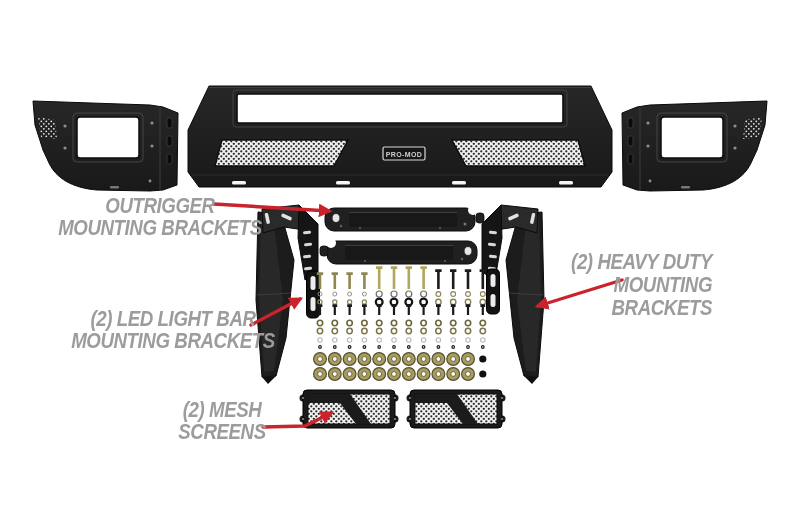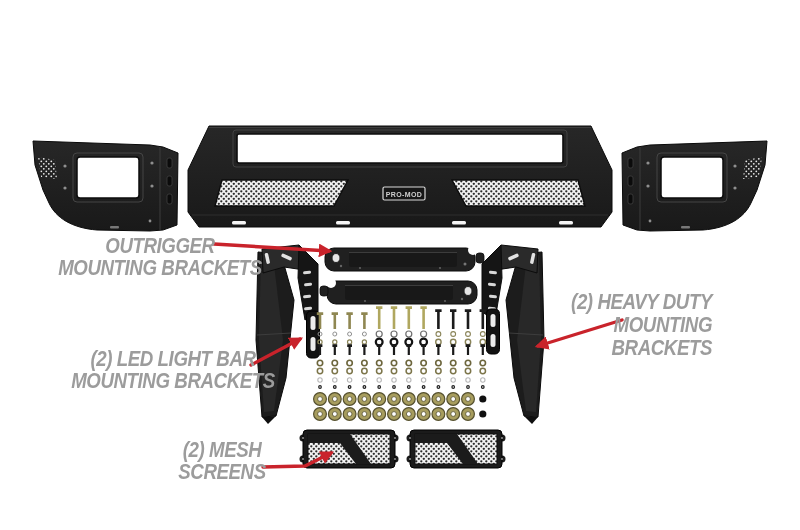--- a/index.html
+++ b/index.html
@@ -1,17 +1,17 @@
 <!DOCTYPE html>
 <html><head>
 <meta charset="utf-8">
 <style>
   html,body{margin:0;padding:0;background:#ffffff;}
   #stage{position:relative;width:800px;height:488px;background:#ffffff;overflow:hidden;
-         font-family:"Liberation Sans",sans-serif;margin-top:40px;}
+         font-family:"Liberation Sans",sans-serif;}
   #parts-svg{position:absolute;left:0;top:0;}
   .label{position:absolute;color:#9c9c9c;font-weight:bold;font-style:italic;
          font-size:22px;line-height:22px;letter-spacing:-0.5px;white-space:nowrap;
          text-transform:uppercase;}
   .l-outrigger{left:40px;top:195px;width:240px;text-align:center;
                transform:scaleX(.85);transform-origin:center top;}
   .l-led{left:43px;top:308px;width:260px;text-align:center;
          transform:scaleX(.85);transform-origin:center top;}
   .l-heavy{right:88px;top:250px;width:220px;text-align:right;line-height:23px;
            transform:scaleX(.85);transform-origin:right top;}

